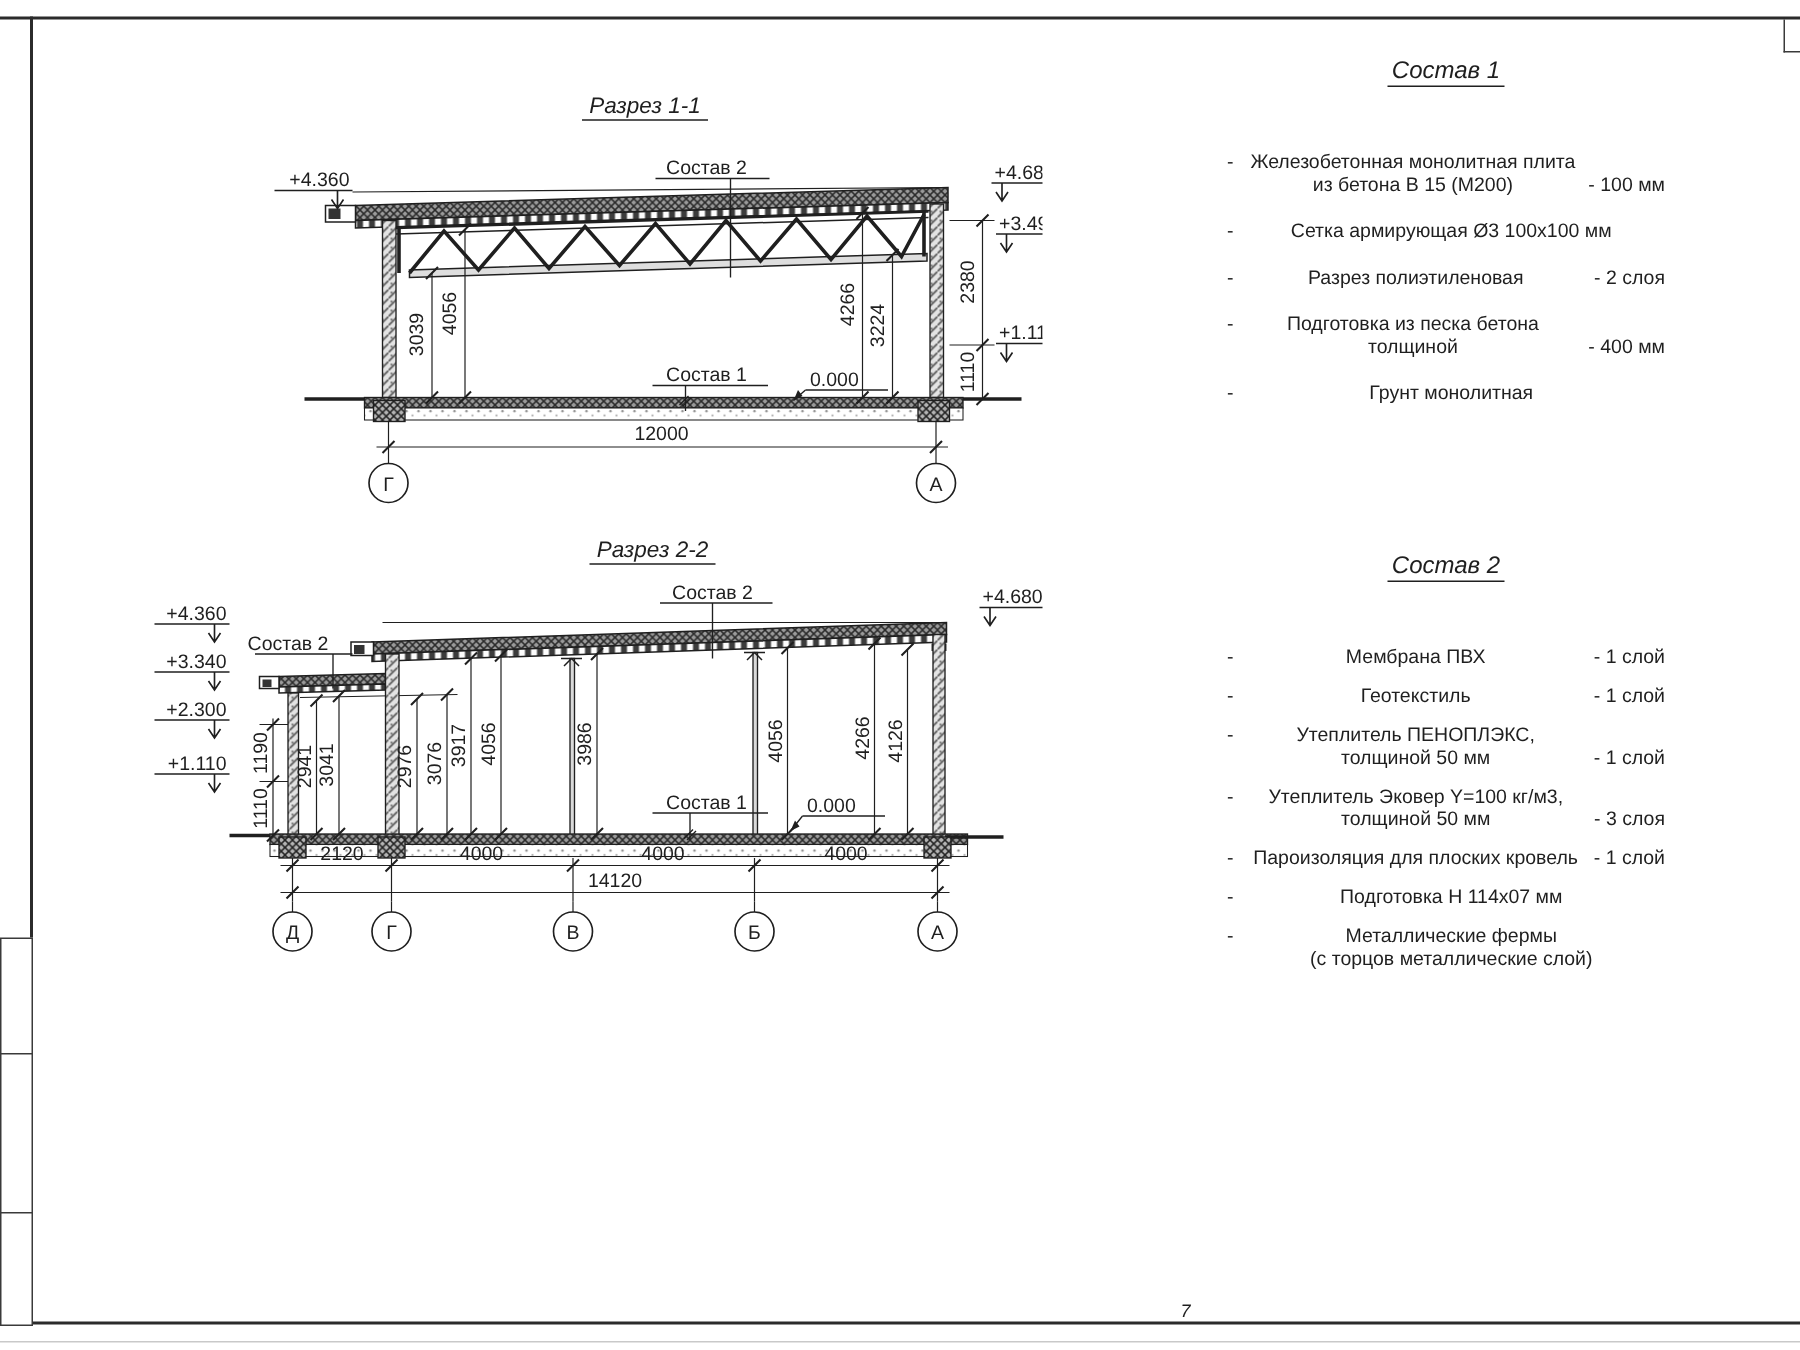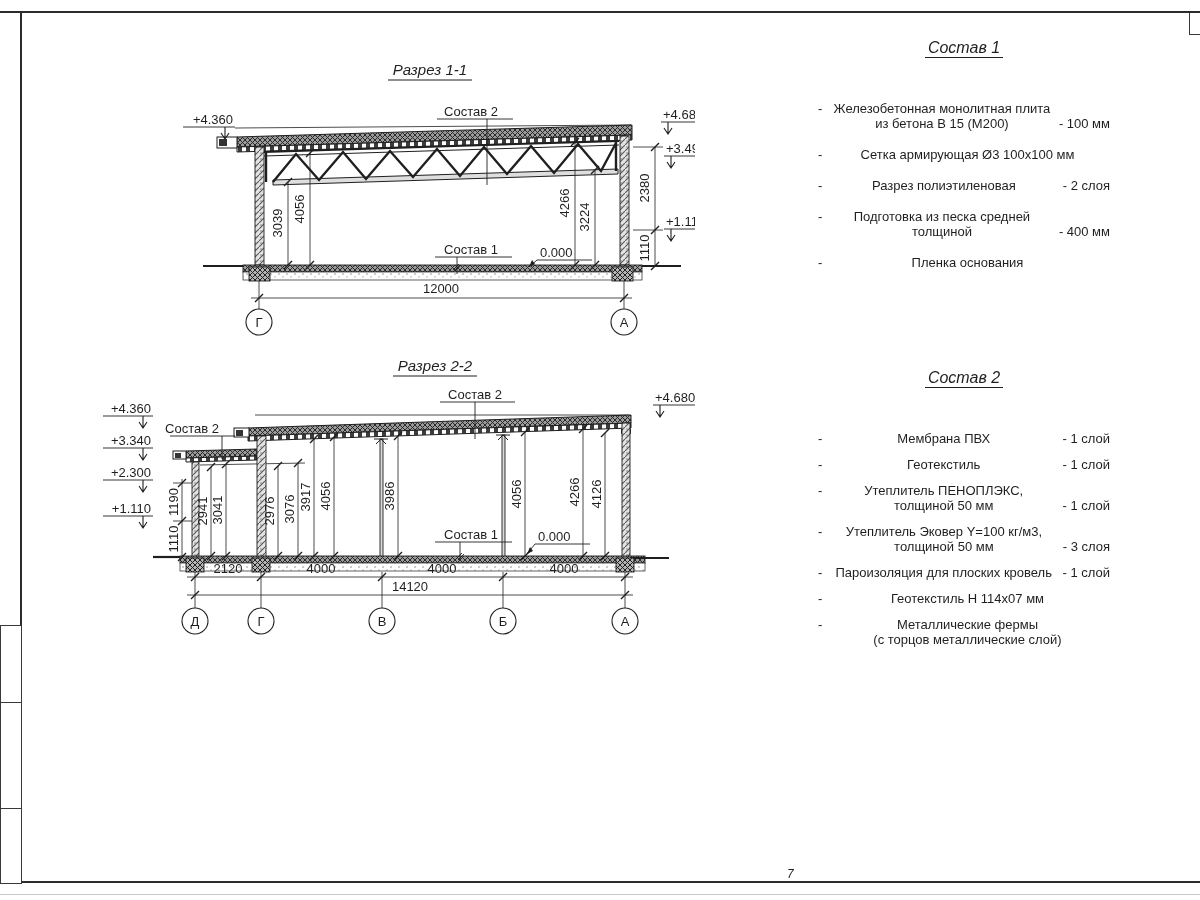--- a/index.html
+++ b/index.html
@@ -342,29 +342,29 @@
     <div class="item">
       <div class="name">
           <span class="dash">-</span>
         <div class="nl">Разрез полиэтиленовая</div>
       </div>
       <div class="val">-  2 слоя</div>
     </div>
     <div class="item">
       <div class="name">
           <span class="dash">-</span>
-        <div class="nl">Подготовка из песка средней</div>
+        <div class="nl">Подготовка из песка бетона</div>
         <div class="nl">толщиной</div>
       </div>
       <div class="val">- 400 мм</div>
     </div>
     <div class="item">
       <div class="name">
           <span class="dash">-</span>
-        <div class="nl">Пленка основания</div>
+        <div class="nl">Грунт монолитная</div>
       </div>
       <div class="val"></div>
     </div>
   </div>
 
   <div class="sostav s2" style="left:818px;top:370px">
     <div class="ttl"><span>Состав 2</span></div>
     <div class="item">
       <div class="name">
           <span class="dash">-</span>
@@ -398,21 +398,21 @@
     <div class="item">
       <div class="name">
           <span class="dash">-</span>
         <div class="nl">Пароизоляция для плоских кровель</div>
       </div>
       <div class="val">- 1 слой</div>
     </div>
     <div class="item">
       <div class="name">
           <span class="dash">-</span>
-        <div class="nl">Геотекстиль Н 114х07 мм</div>
+        <div class="nl">Подготовка Н 114х07 мм</div>
       </div>
       <div class="val"></div>
     </div>
     <div class="item">
       <div class="name">
           <span class="dash">-</span>
         <div class="nl">Металлические фермы</div>
         <div class="nl">(с торцов металлические слой)</div>
       </div>
       <div class="val"></div>

